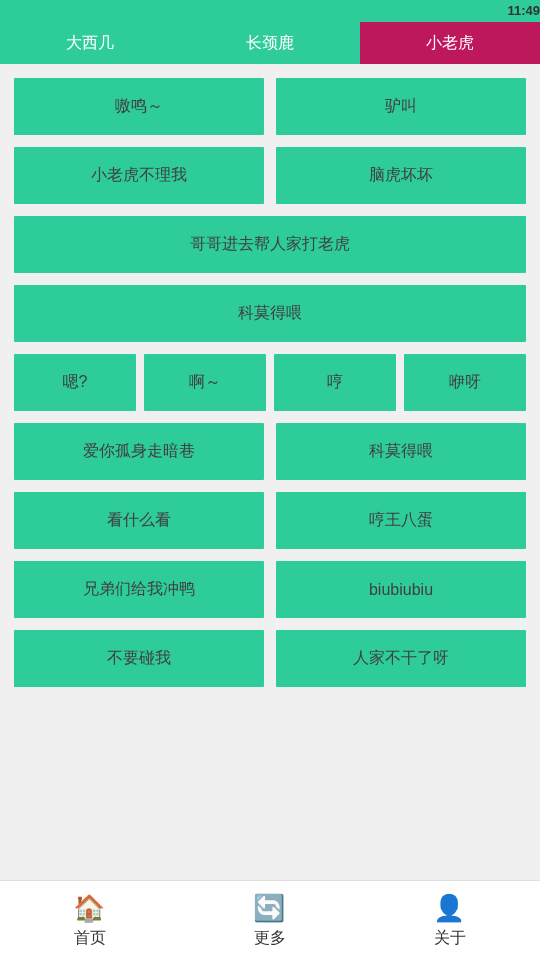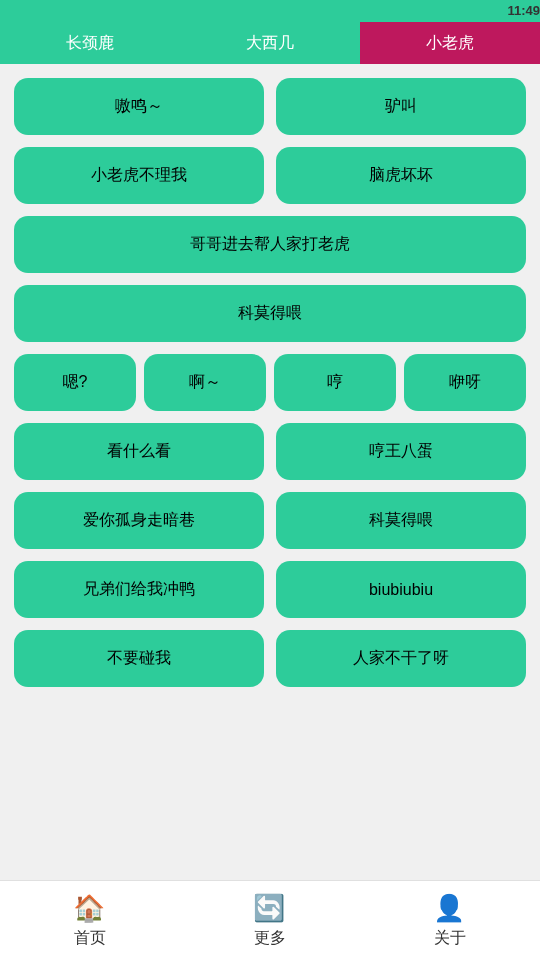--- a/index.html
+++ b/index.html
@@ -63,23 +63,23 @@
       display: flex;
       gap: 12px;
       margin-bottom: 12px;
     }
     .btn-row.four-col {
       gap: 8px;
     }
 
     .sound-btn {
       background: #2dcc9a;
-      color: #000000;
+      color: #404040;
       border: none;
-      border-radius: 14px;
+      border-radius: 1px;
       font-size: 16px;
       padding: 18px 9px;
       cursor: pointer;
       flex: 1;
       text-align: center;
       font-weight: normal;
     }
     .sound-btn.full {
       width: 100%;
     }
@@ -110,22 +110,22 @@
     }
   </style>
 </head>
 <body>
 
 <div style="position:relative; background:#2dcc9a; height:22px; width:100%;">
   <div class="status-bar">11:49</div>
 </div>
 
 <div class="top-tabs">
+  <div class="top-tab">大西几</div>
   <div class="top-tab">长颈鹿</div>
-  <div class="top-tab">大西几</div>
   <div class="top-tab active">小老虎</div>
 </div>
 
 <div class="main-content">
 
   <div class="btn-row">
     <button class="sound-btn">嗷鸣～</button>
     <button class="sound-btn">驴叫</button>
   </div>
 
@@ -143,27 +143,27 @@
   </div>
 
   <div class="btn-row four-col">
     <button class="sound-btn">嗯?</button>
     <button class="sound-btn">啊～</button>
     <button class="sound-btn">哼</button>
     <button class="sound-btn">咿呀</button>
   </div>
 
   <div class="btn-row">
-    <button class="sound-btn">看什么看</button>
-    <button class="sound-btn">哼王八蛋</button>
+    <button class="sound-btn">爱你孤身走暗巷</button>
+    <button class="sound-btn">科莫得喂</button>
   </div>
 
   <div class="btn-row">
-    <button class="sound-btn">爱你孤身走暗巷</button>
-    <button class="sound-btn">科莫得喂</button>
+    <button class="sound-btn">看什么看</button>
+    <button class="sound-btn">哼王八蛋</button>
   </div>
 
   <div class="btn-row">
     <button class="sound-btn">兄弟们给我冲鸭</button>
     <button class="sound-btn">biubiubiu</button>
   </div>
 
   <div class="btn-row">
     <button class="sound-btn">不要碰我</button>
     <button class="sound-btn">人家不干了呀</button>

